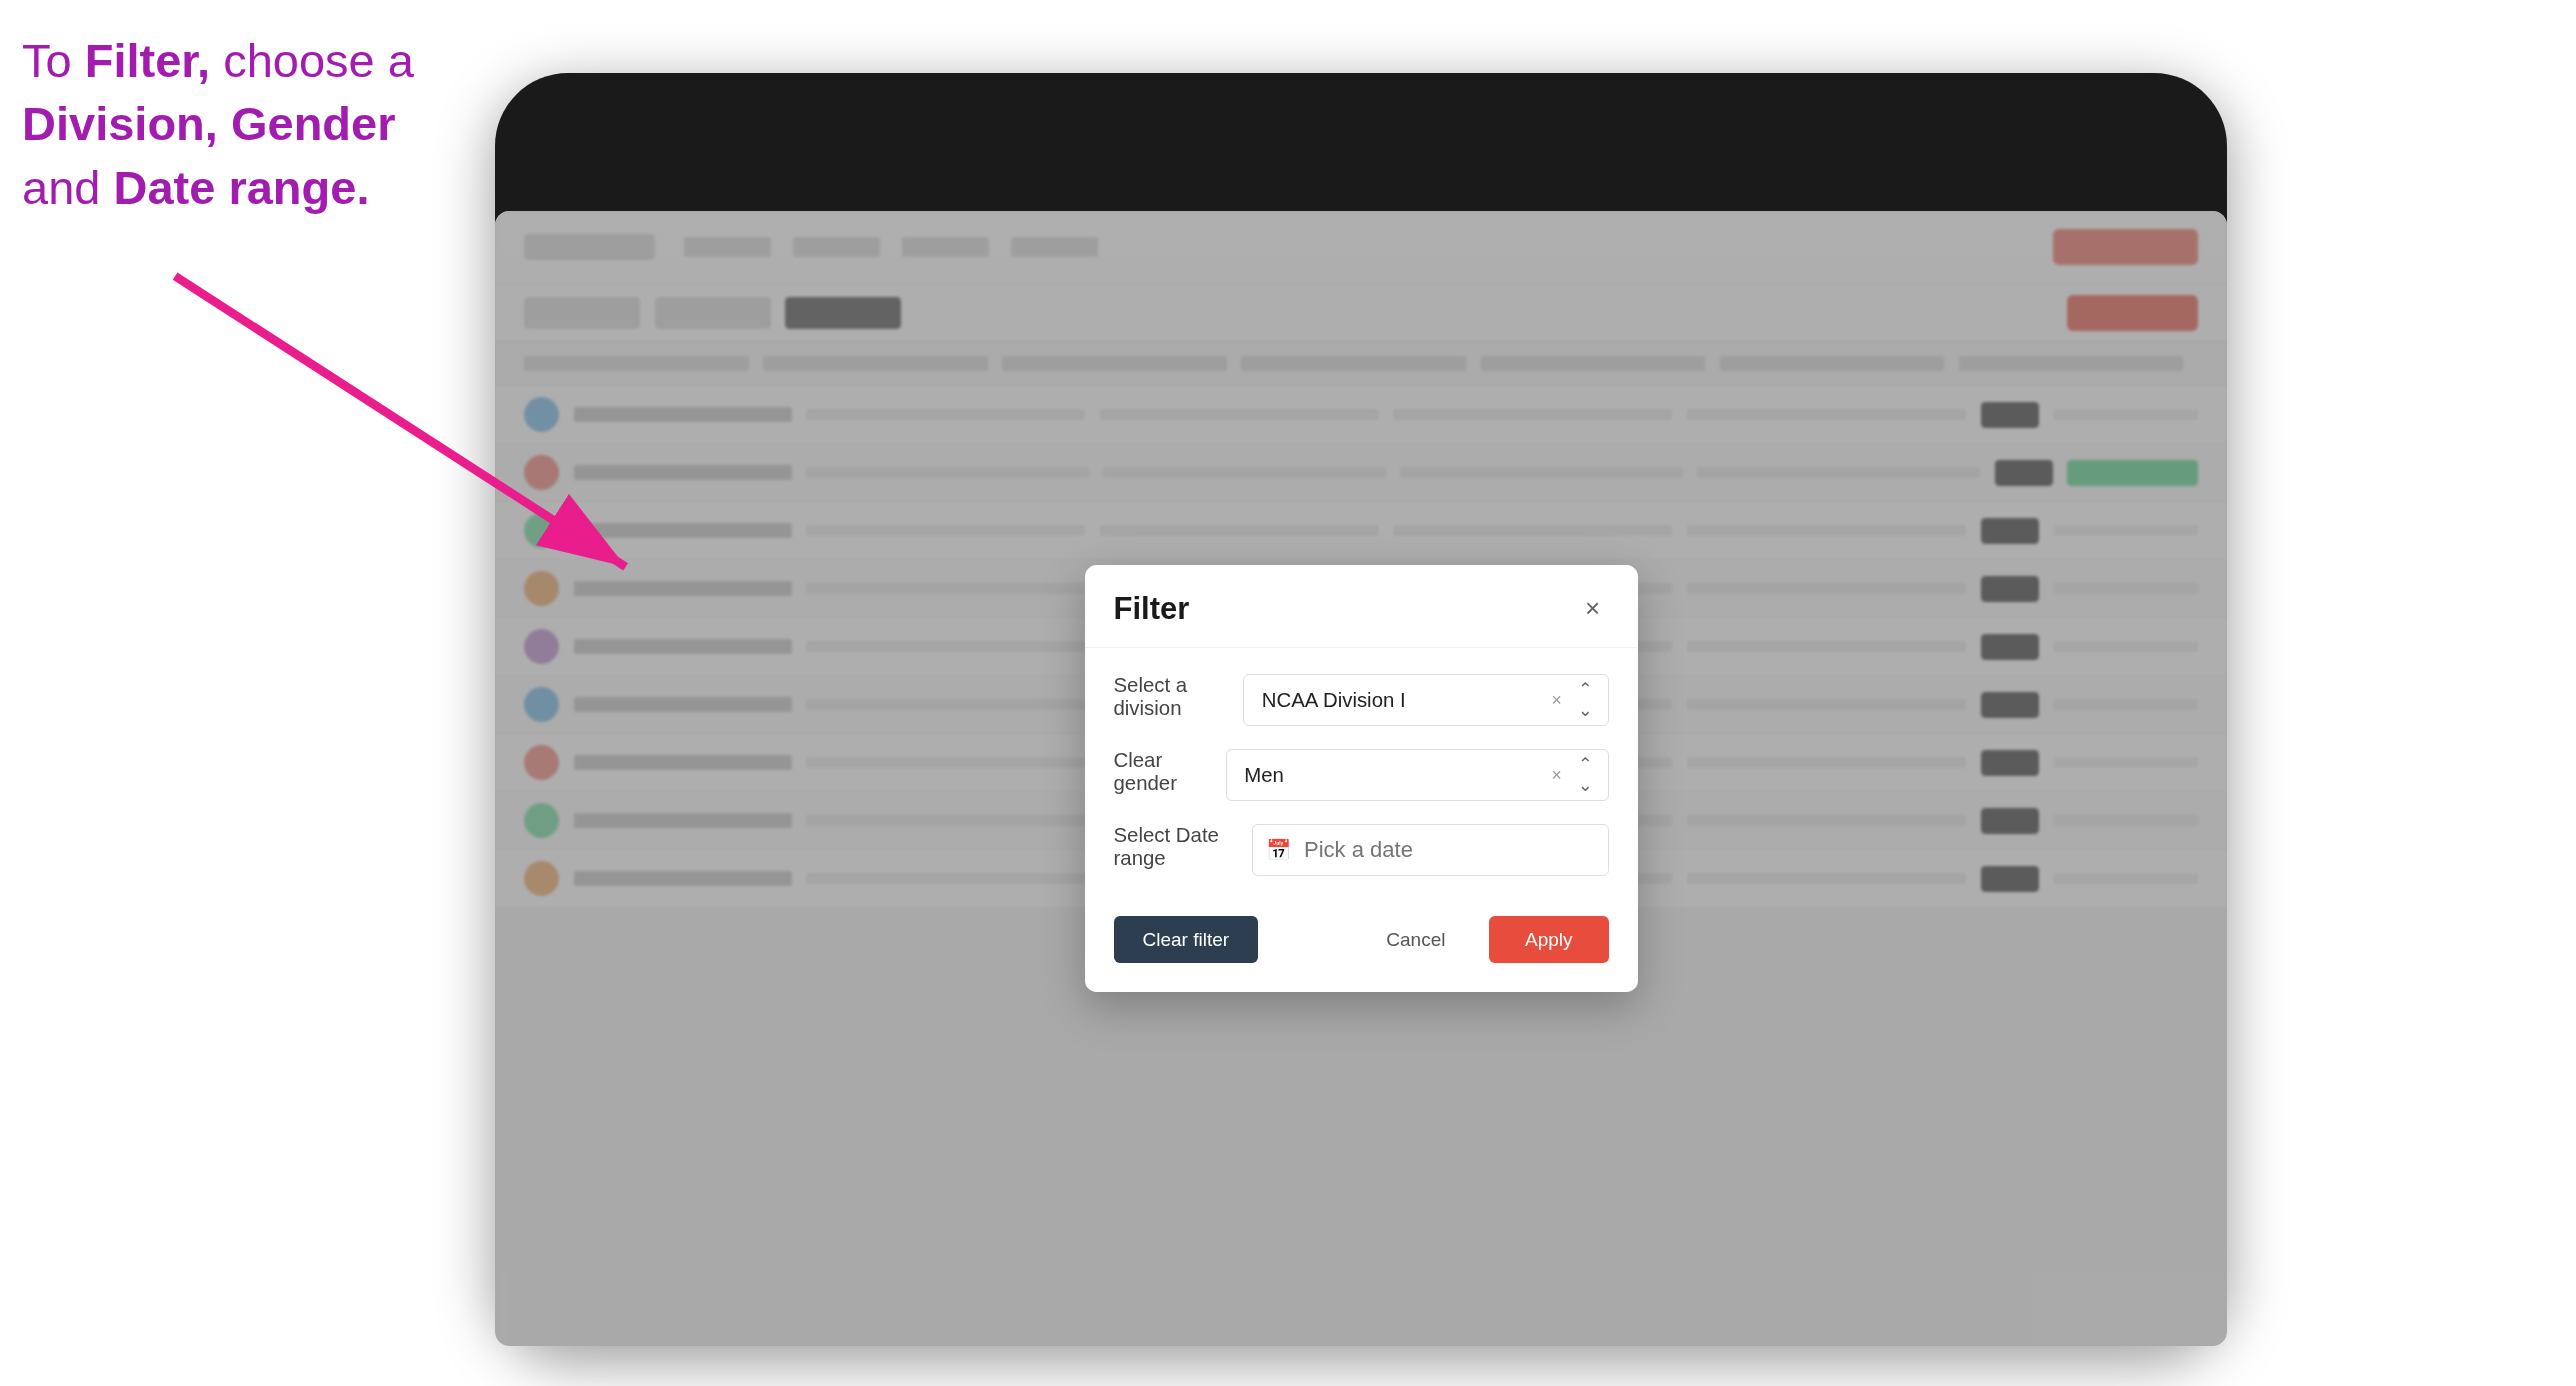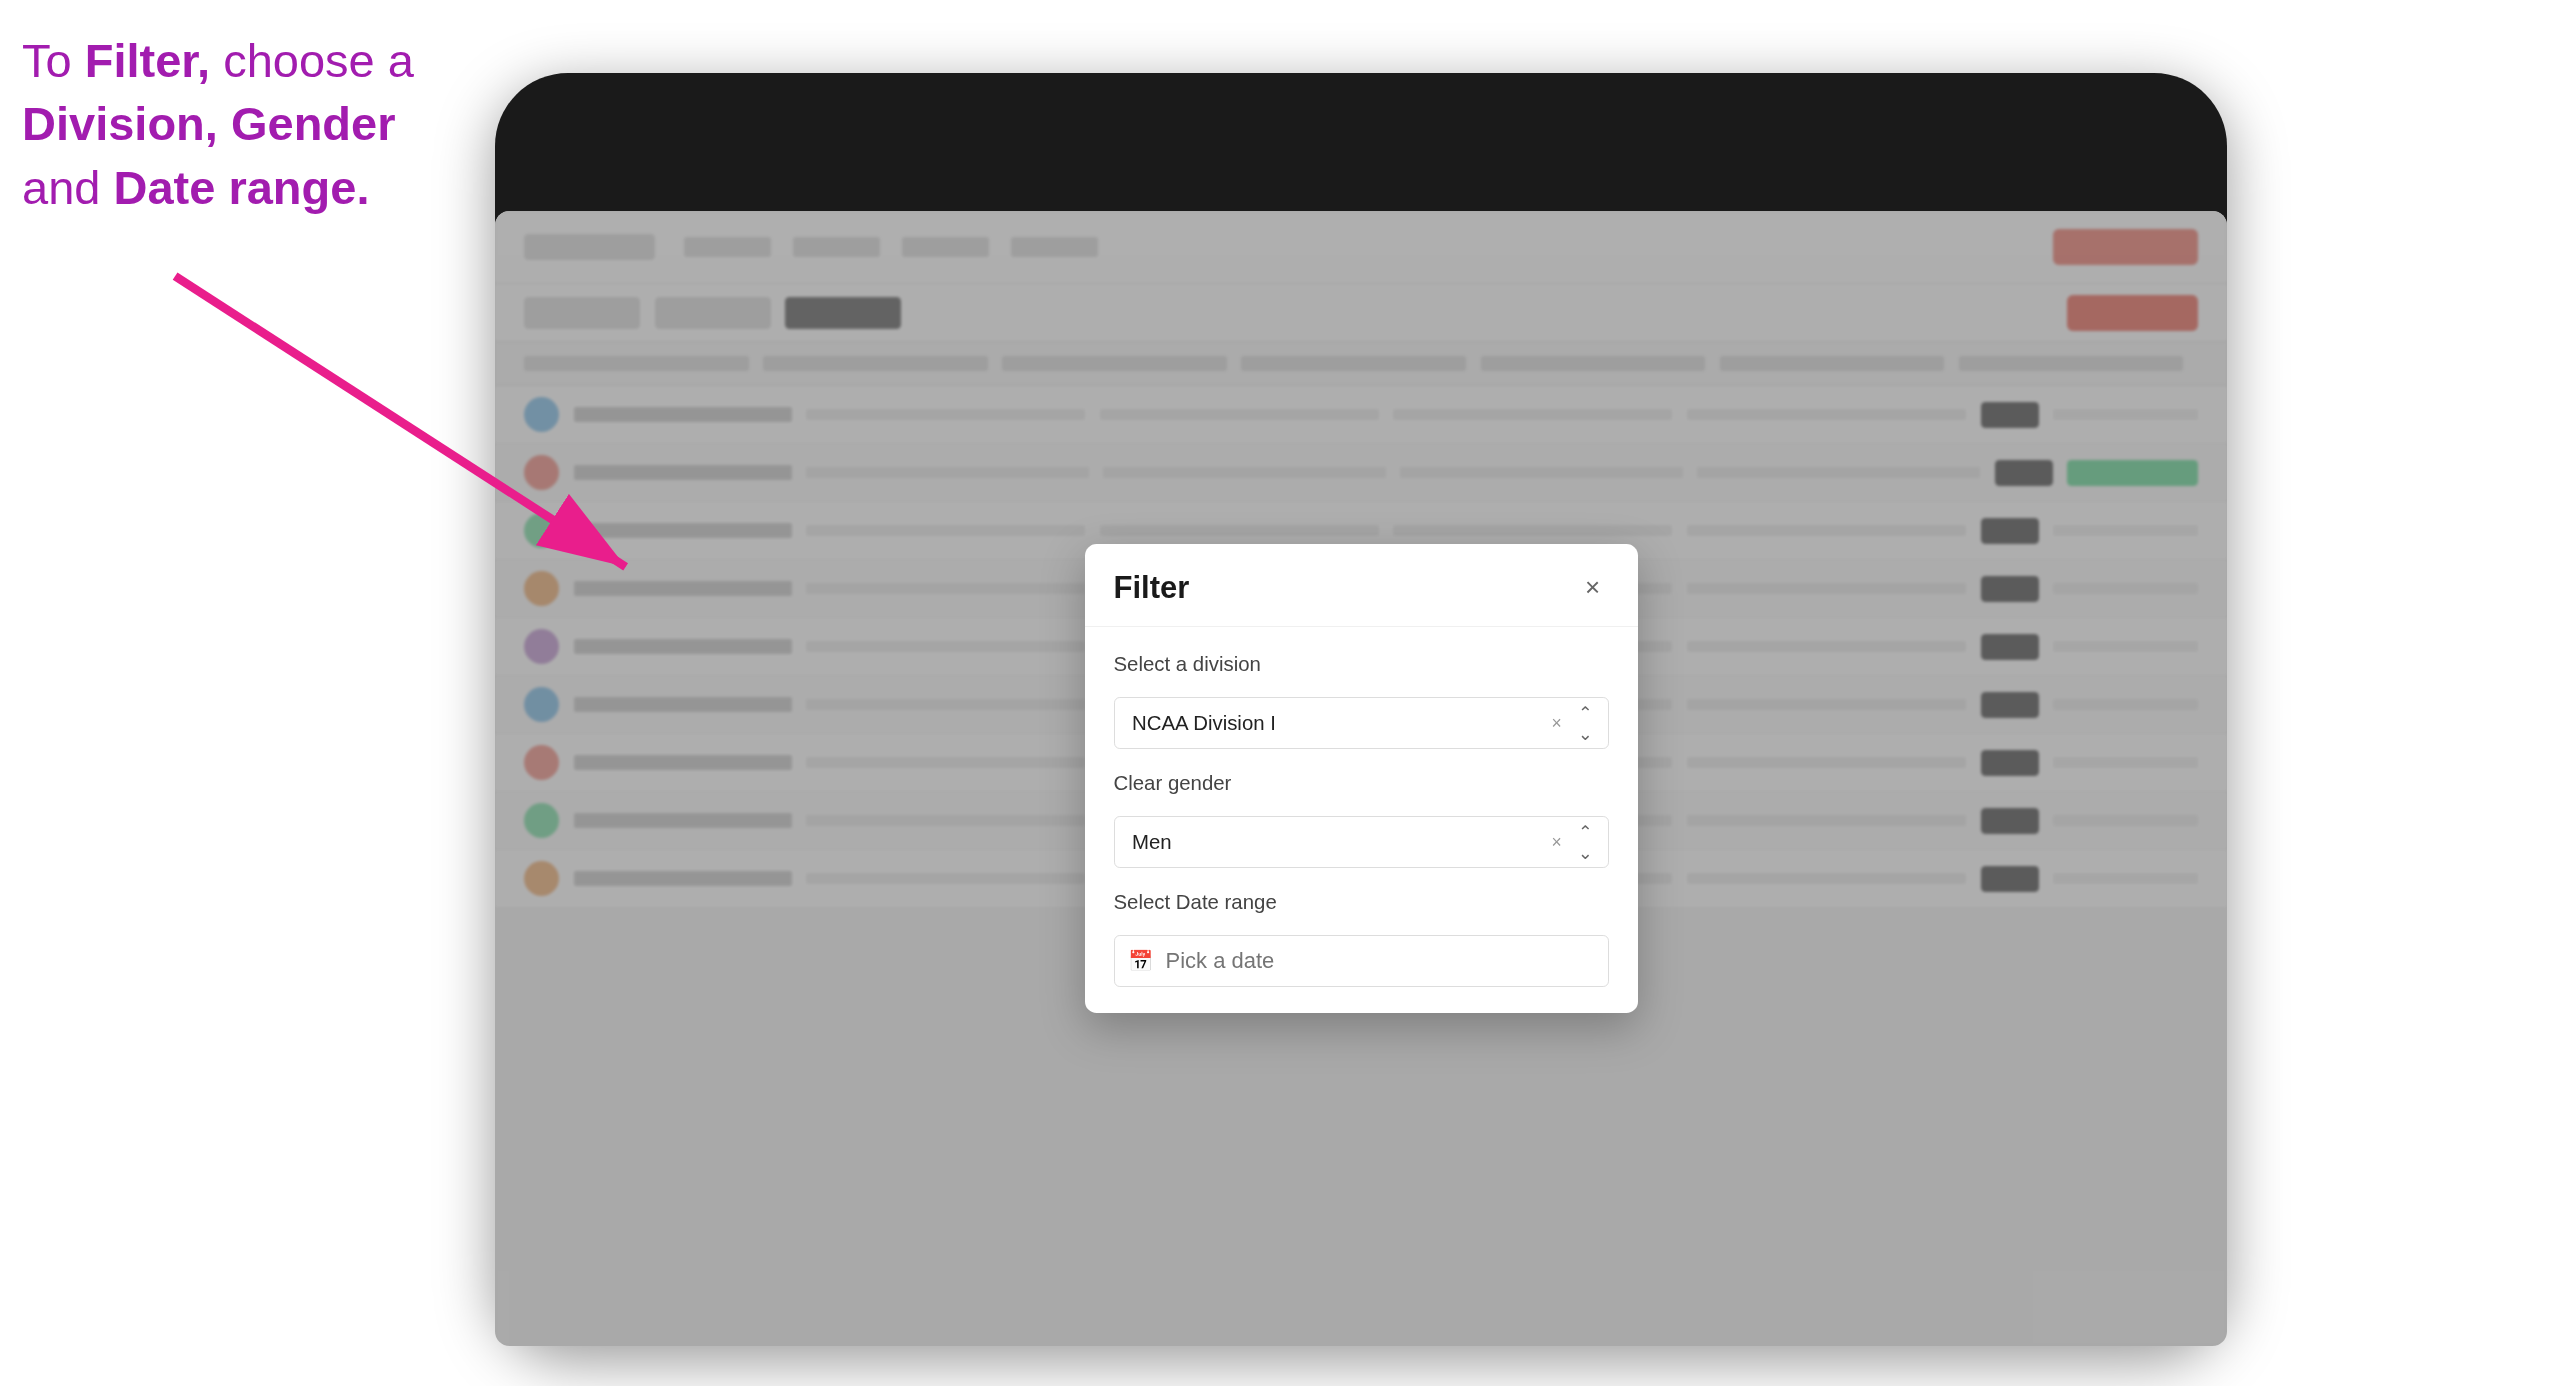--- a/index.html
+++ b/index.html
@@ -289,21 +289,21 @@
 
     .modal-body {
       padding: 26px 29px;
       display: flex;
       flex-direction: column;
       gap: 23px;
     }
 
     .form-group {
       display: flex;
-      flex-direction: column;
+      flex-direction: row;
       gap: 21px;
     }
 
     .form-label {
       font-size: 20.4px;
       color: #444;
       font-weight: 500;
     }
 
     .select-wrapper {
@@ -638,19 +638,26 @@
           <div class="form-group">
             <label class="form-label">Select Date range</label>
             <div class="date-input-wrapper">
               <span class="date-icon">📅</span>
               <input class="date-input" type="text" placeholder="Pick a date" style="">
             </div>
           </div>
 
         </div>
 
+        <div class="modal-footer">
+          <button class="btn-clear-filter">Clear filter</button>
+          <div class="footer-right">
+            <button class="btn-cancel">Cancel</button>
+            <button class="btn-apply">Apply</button>
+          </div>
+        </div>
 
       </div>
     </div>
 
   </div>
 </div>
 
 
 </body></html>

